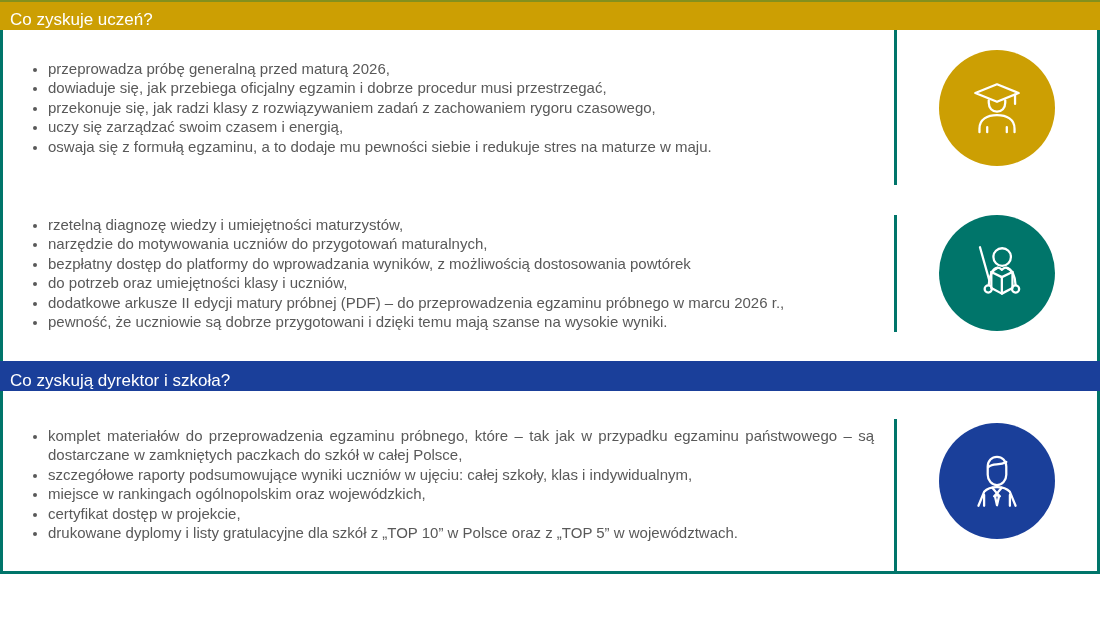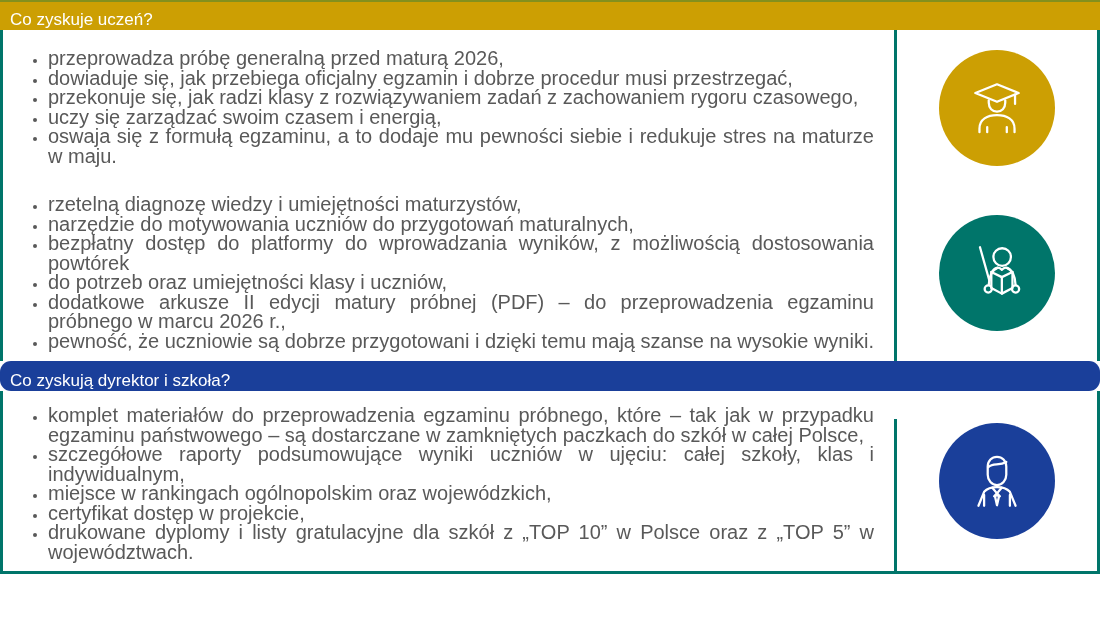--- a/index.html
+++ b/index.html
@@ -22,45 +22,45 @@
   .section-header {
     height: 30px;
     color: #ffffff;
     font-size: 17px;
     padding-left: 10px;
     display: flex;
     align-items: flex-end;
   }
   .header-student { background: var(--gold); border-top: 2px solid var(--olive); }
   .header-teacher { background: var(--teal); }
-  .header-director { background: var(--blue); border-radius: 11px; }
+  .header-director { background: var(--blue); }
   .section-body {
     display: flex;
     border-left: 3px solid var(--teal);
     border-right: 3px solid var(--teal);
     background: #ffffff;
   }
   .body-student  { height: 155px; }
-  .body-teacher  { height: 176px; }
+  .body-teacher  { height: 176px; align-items: center; }
   .body-director { height: 183px; border-bottom: 3px solid var(--teal); }
   .text-cell {
     flex: 1;
     border-right: 3px solid var(--teal);
     display: flex;
     align-items: center;
     min-width: 0;
   }
   .body-director .text-cell { padding-bottom: 22px; margin-top: 28px; }
   .bullets {
     list-style: disc;
     padding-left: 45px;
     padding-right: 20px;
     width: 100%;
     color: var(--text);
-    font-size: 20px;
+    font-size: 15px;
     line-height: 19.5px;
     text-align: justify;
   }
   .bullets li::marker { color: var(--text); font-size: 13px; }
   .icon-cell {
     width: 200px;
     display: flex;
     align-items: center;
     justify-content: center;
   }

